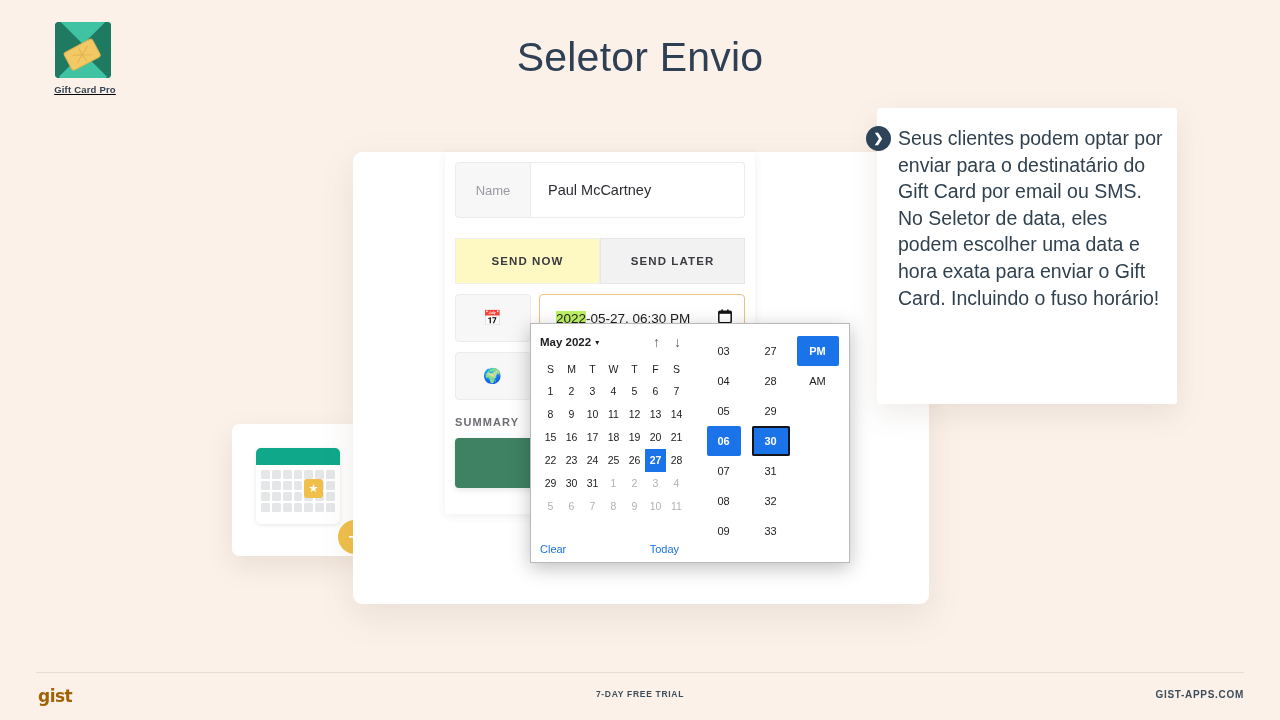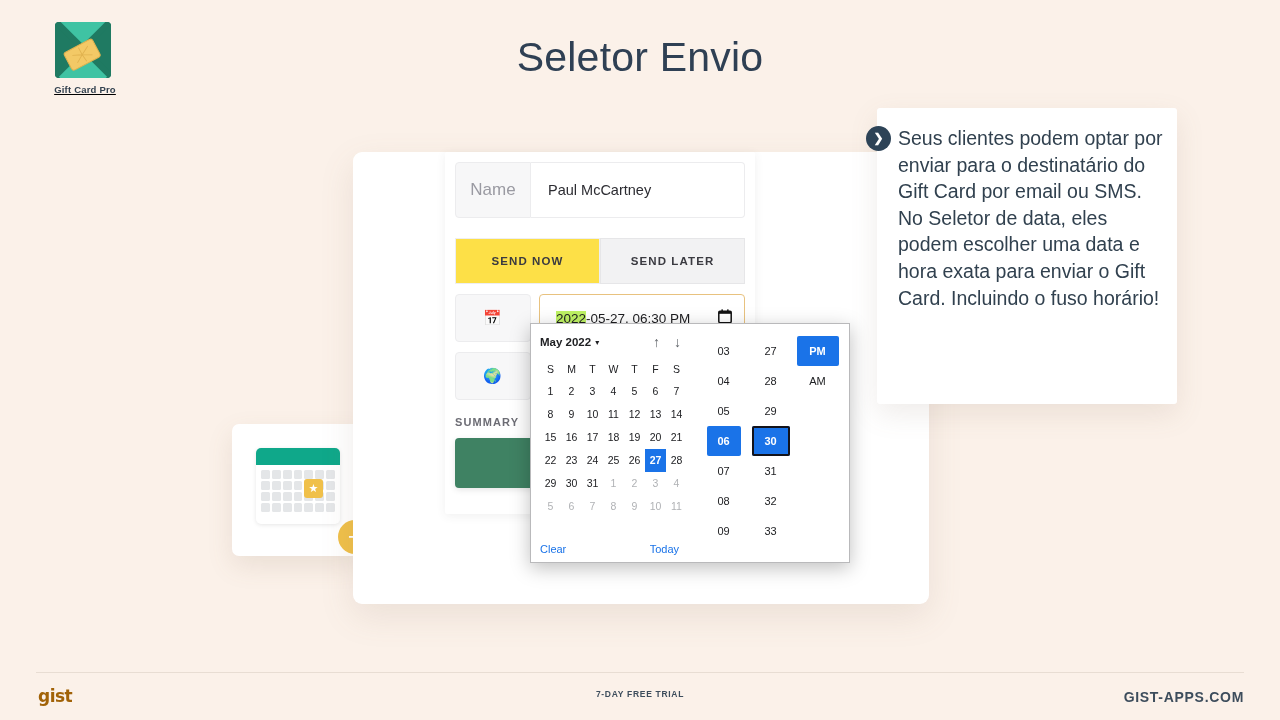--- a/index.html
+++ b/index.html
@@ -66,34 +66,34 @@
     position: absolute; left: 445px; top: 152px; width: 310px; height: 362px;
     background: #fff; border-radius: 2px;
     box-shadow: 0 2px 10px rgba(60,60,60,.08);
   }
 
   .name-row { display: flex; padding: 10px; }
   .name-label {
     width: 76px; height: 56px; background: #f7f7f8;
     border: 1px solid #ececee; border-radius: 4px 0 0 4px;
     display: flex; align-items: center; justify-content: center;
-    font-size: 17px; color: #9a9aa2;
+    font-size: 13px; color: #9a9aa2;
   }
   .name-value {
     flex: 1; height: 56px; background: #fff;
     border: 1px solid #ececee; border-left: none; border-radius: 0 4px 4px 0;
     display: flex; align-items: center; padding-left: 17px;
     font-size: 14.5px; color: #2c2c32;
   }
 
   .tabs { display: flex; padding: 10px 10px 0 10px; }
   .tab {
     flex: 1; height: 46px; display: flex; align-items: center; justify-content: center;
     font-size: 11.5px; letter-spacing: 1.1px; color: #3a3a40; font-weight: 600;
-    background: #fde047; border: 1px solid #eeeef0;
+    background: #fef9c3; border: 1px solid #eeeef0;
   }
   .tab.active { background: #f2f2f3; border-color: #e6e6e8; }
 
   .dt-row { display: flex; padding: 10px; gap: 0; }
   .dt-icon {
     width: 76px; height: 48px; background: #f7f7f8;
     border: 1px solid #ececee; border-radius: 4px;
     display: flex; align-items: center; justify-content: center; font-size: 15px;
   }
   .dt-input {
@@ -190,21 +190,21 @@
   .footer { position: absolute; left: 0; top: 686px; width: 1280px; height: 24px; }
   .f-left {
     position: absolute; left: 38px; top: 0; font-size: 17px; color: #a16207;
     font-weight: 700; font-family: "DejaVu Sans", sans-serif; letter-spacing: -.5px;
   }
   .f-center {
     position: absolute; left: 0; top: 3px; width: 1280px; text-align: center;
     font-size: 8.5px; letter-spacing: .7px; color: #3d4d5c; font-weight: 700;
   }
   .f-right {
-    position: absolute; right: 36px; top: 3px; font-size: 14px;
+    position: absolute; right: 36px; top: 3px; font-size: 10px;
     letter-spacing: .7px; color: #3d4d5c; font-weight: 700;
   }
 </style>
 </head>
 <body>
 
 <div class="stage">
 
   <div class="logo-wrap">
     <div class="logo-mark">

